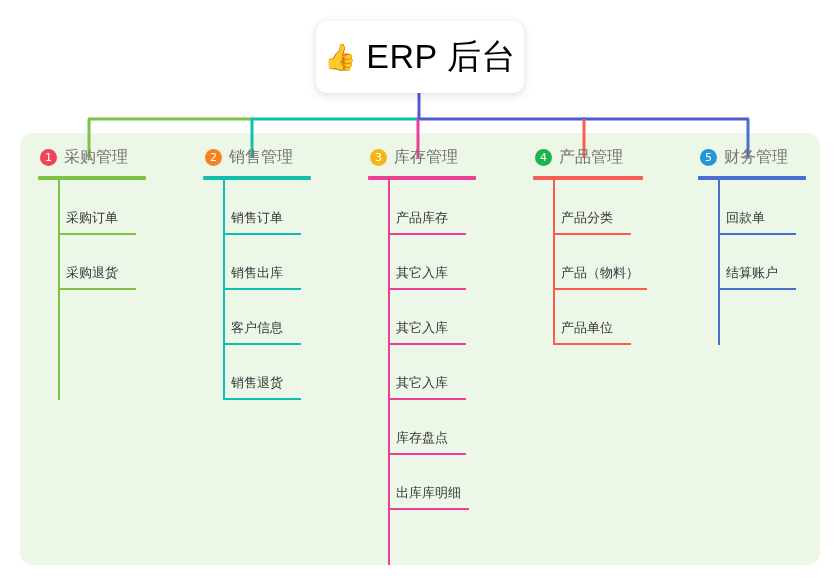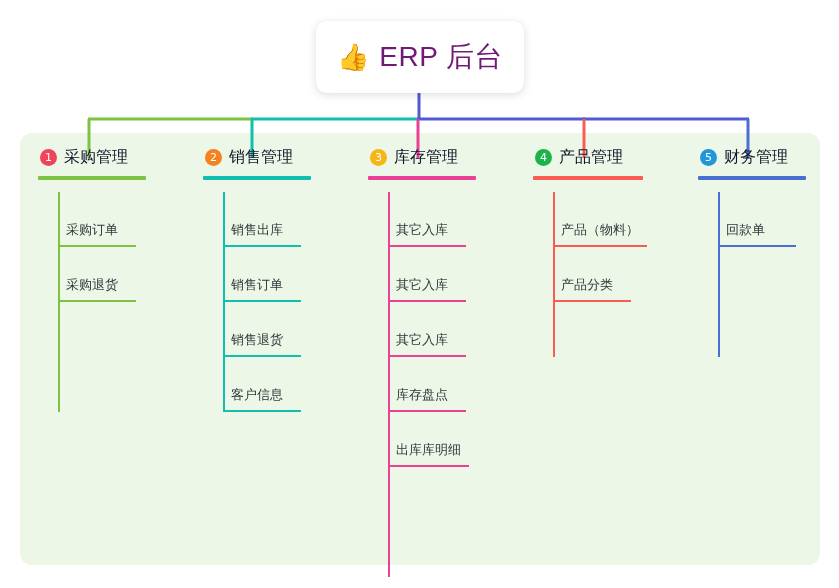--- a/index.html
+++ b/index.html
@@ -33,22 +33,22 @@
     align-items: center;
     justify-content: center;
     gap: 10px;
     box-sizing: border-box;
   }
   .root-emoji {
     font-size: 26px;
     line-height: 1;
   }
   .root-title {
-    font-size: 28px;
-    color: #701a75;
+    font-size: 34px;
+    color: #000000;
     letter-spacing: 0.5px;
     white-space: nowrap;
   }
 
   
   .canvas {
     position: absolute;
     left: 20px;
     top: 133px;
     width: 800px;
@@ -86,33 +86,33 @@
     border-radius: 50%;
     color: #ffffff;
     font-size: 11px;
     line-height: 17px;
     text-align: center;
     flex: none;
     font-family: "DejaVu Sans", sans-serif;
   }
   .branch-title {
     font-size: 16px;
-    color: #0f172a;
+    color: #737373;
     white-space: nowrap;
   }
   .branch-rule {
     height: 4px;
     border-radius: 1px;
     margin-top: 5px;
   }
 
   
   .leaves {
     position: relative;
-    margin-top: 12px;
+    margin-top: 0px;
   }
   .leaf {
     position: relative;
     height: 55px;
     box-sizing: border-box;
   }
   .leaf-label {
     position: absolute;
     left: 28px;
     bottom: 8px;
@@ -181,46 +181,50 @@
       </div>
       <div class="branch" style="left: 203px;">
         <div class="branch-header">
           <span class="badge" style="background: rgb(245, 130, 32);">2</span>
           <span class="branch-title">销售管理</span>
         </div>
         <div class="branch-rule" style="background: rgb(18, 191, 174); width: 108px;"></div>
         <div class="leaves">
           <div class="leaf-spine" style="background: rgb(18, 191, 174); height: 220px;"></div>
           <div class="leaf">
+            <span class="leaf-label">销售订单</span>
+            <div class="leaf-underline" style="background: rgb(18, 191, 174); width: 78px;"></div>
+          </div>
+          <div class="leaf">
             <span class="leaf-label">销售出库</span>
             <div class="leaf-underline" style="background: rgb(18, 191, 174); width: 78px;"></div>
           </div>
           <div class="leaf">
-            <span class="leaf-label">销售订单</span>
+            <span class="leaf-label">客户信息</span>
             <div class="leaf-underline" style="background: rgb(18, 191, 174); width: 78px;"></div>
           </div>
           <div class="leaf">
             <span class="leaf-label">销售退货</span>
-            <div class="leaf-underline" style="background: rgb(18, 191, 174); width: 78px;"></div>
-          </div>
-          <div class="leaf">
-            <span class="leaf-label">客户信息</span>
             <div class="leaf-underline" style="background: rgb(18, 191, 174); width: 78px;"></div>
           </div>
         </div>
       </div>
       <div class="branch" style="left: 368px;">
         <div class="branch-header">
           <span class="badge" style="background: rgb(245, 183, 21);">3</span>
           <span class="branch-title">库存管理</span>
         </div>
         <div class="branch-rule" style="background: rgb(236, 63, 150); width: 108px;"></div>
         <div class="leaves">
           <div class="leaf-spine" style="background: rgb(236, 63, 150); height: 385px;"></div>
           <div class="leaf">
+            <span class="leaf-label">产品库存</span>
+            <div class="leaf-underline" style="background: rgb(236, 63, 150); width: 78px;"></div>
+          </div>
+          <div class="leaf">
             <span class="leaf-label">其它入库</span>
             <div class="leaf-underline" style="background: rgb(236, 63, 150); width: 78px;"></div>
           </div>
           <div class="leaf">
             <span class="leaf-label">其它入库</span>
             <div class="leaf-underline" style="background: rgb(236, 63, 150); width: 78px;"></div>
           </div>
           <div class="leaf">
             <span class="leaf-label">其它入库</span>
             <div class="leaf-underline" style="background: rgb(236, 63, 150); width: 78px;"></div>
@@ -237,38 +241,46 @@
       </div>
       <div class="branch" style="left: 533px;">
         <div class="branch-header">
           <span class="badge" style="background: rgb(27, 179, 74);">4</span>
           <span class="branch-title">产品管理</span>
         </div>
         <div class="branch-rule" style="background: rgb(250, 92, 82); width: 110px;"></div>
         <div class="leaves">
           <div class="leaf-spine" style="background: rgb(250, 92, 82); height: 165px;"></div>
           <div class="leaf">
+            <span class="leaf-label">产品分类</span>
+            <div class="leaf-underline" style="background: rgb(250, 92, 82); width: 78px;"></div>
+          </div>
+          <div class="leaf">
             <span class="leaf-label">产品（物料）</span>
             <div class="leaf-underline" style="background: rgb(250, 92, 82); width: 94px;"></div>
           </div>
           <div class="leaf">
-            <span class="leaf-label">产品分类</span>
+            <span class="leaf-label">产品单位</span>
             <div class="leaf-underline" style="background: rgb(250, 92, 82); width: 78px;"></div>
           </div>
         </div>
       </div>
       <div class="branch" style="left: 698px;">
         <div class="branch-header">
           <span class="badge" style="background: rgb(33, 150, 217);">5</span>
           <span class="branch-title">财务管理</span>
         </div>
         <div class="branch-rule" style="background: rgb(74, 111, 209); width: 108px;"></div>
         <div class="leaves">
           <div class="leaf-spine" style="background: rgb(74, 111, 209); height: 165px;"></div>
           <div class="leaf">
             <span class="leaf-label">回款单</span>
             <div class="leaf-underline" style="background: rgb(74, 111, 209); width: 78px;"></div>
           </div>
+          <div class="leaf">
+            <span class="leaf-label">结算账户</span>
+            <div class="leaf-underline" style="background: rgb(74, 111, 209); width: 78px;"></div>
+          </div>
         </div>
       </div>
     </div>
 
 </div>
 
 </body></html>

